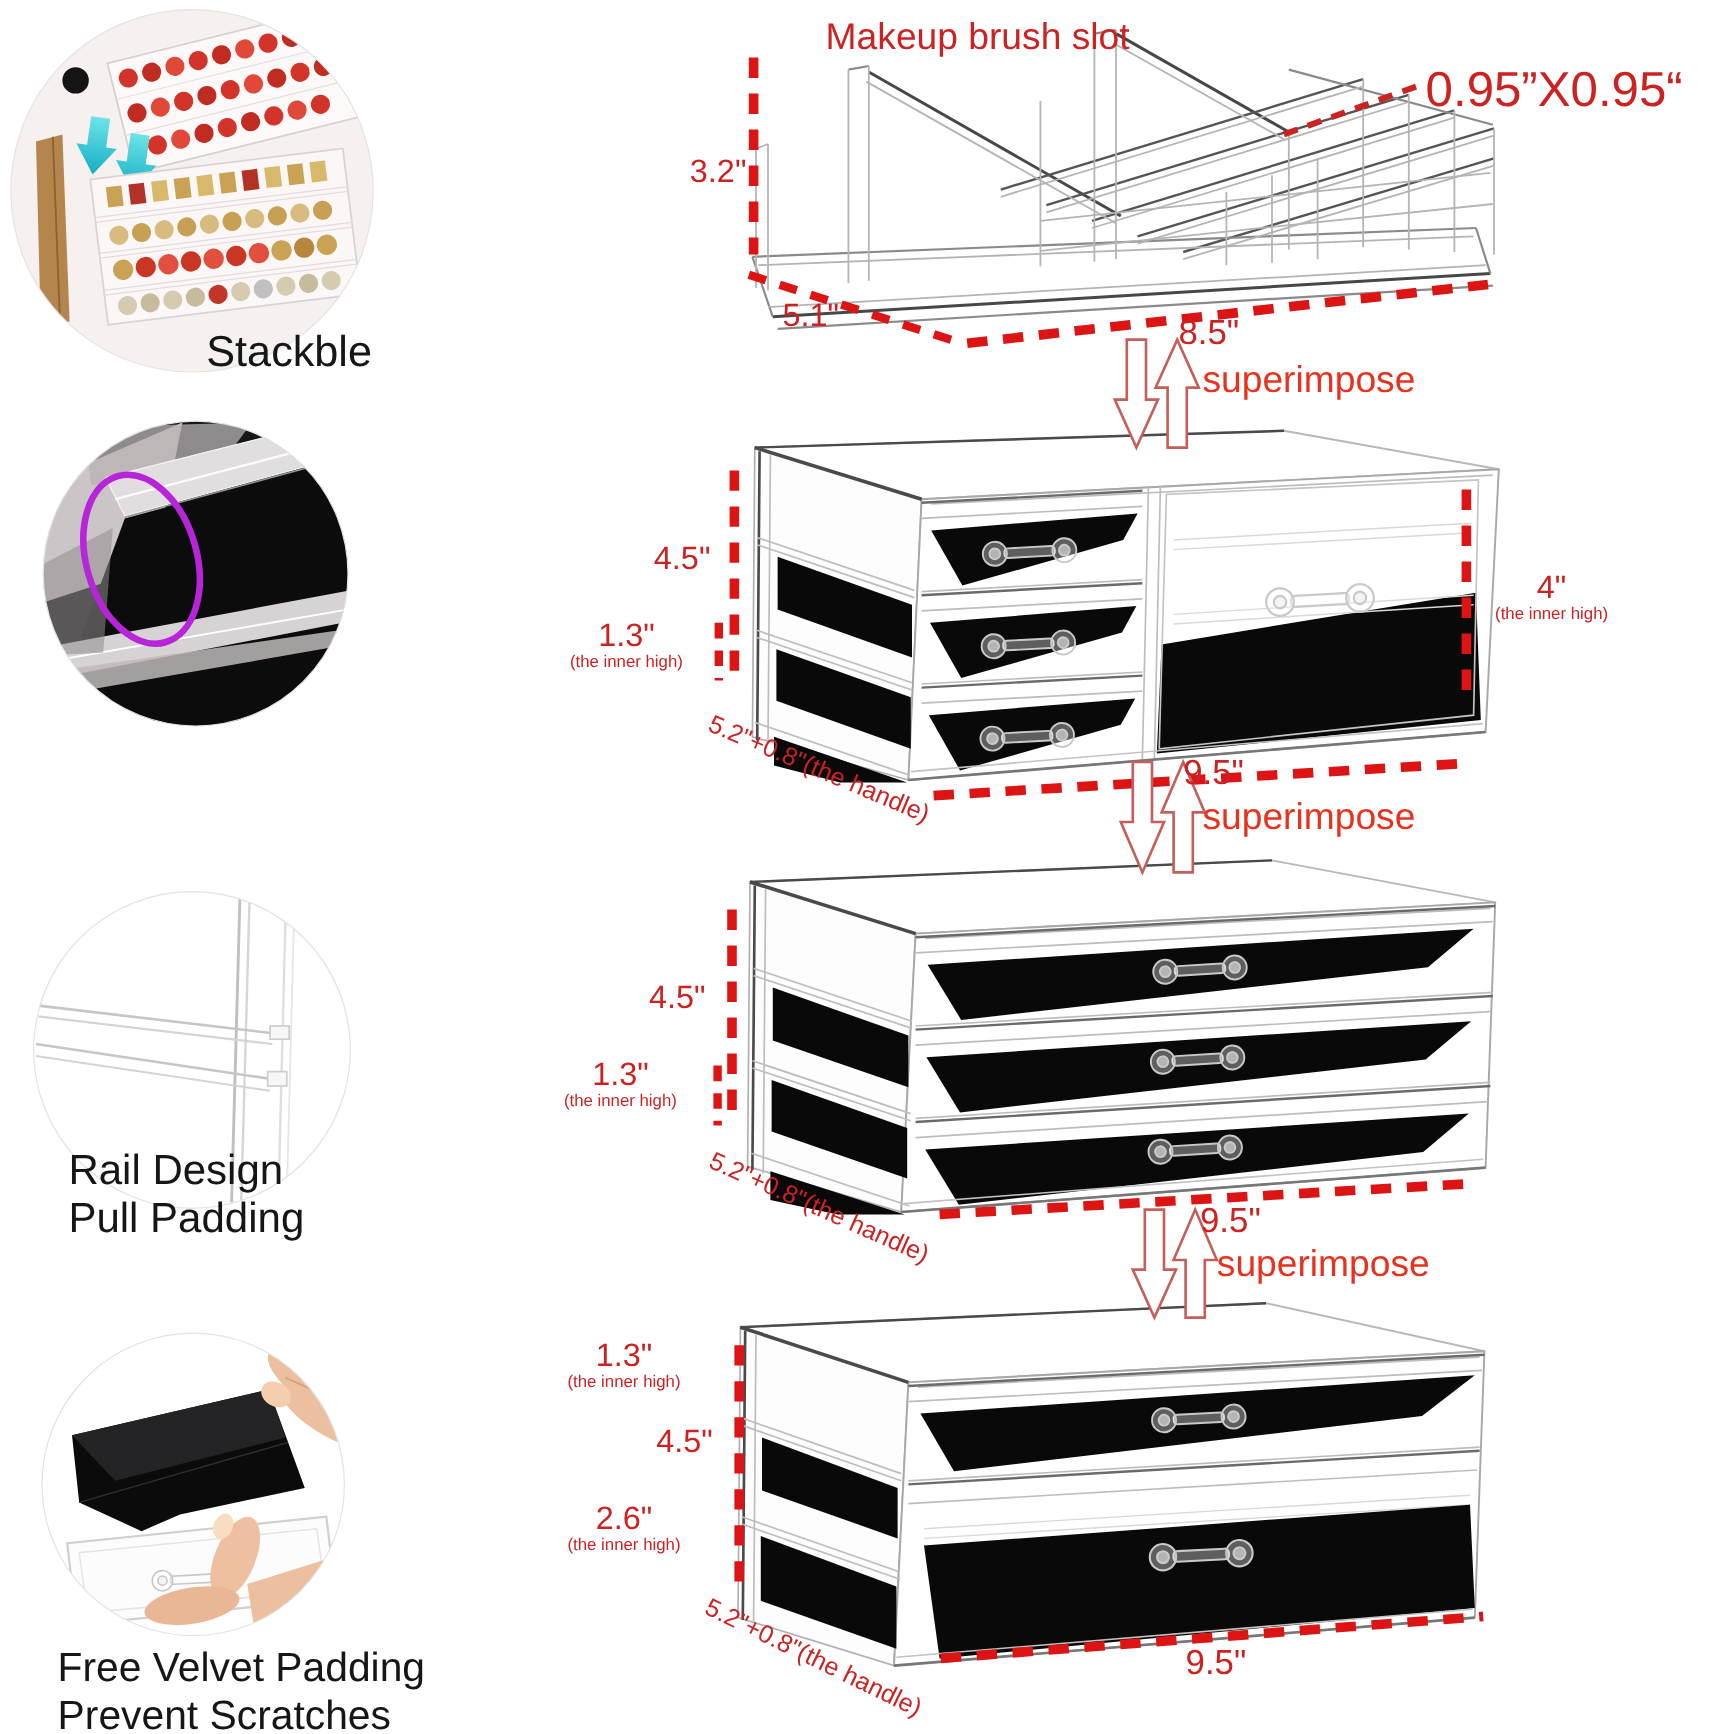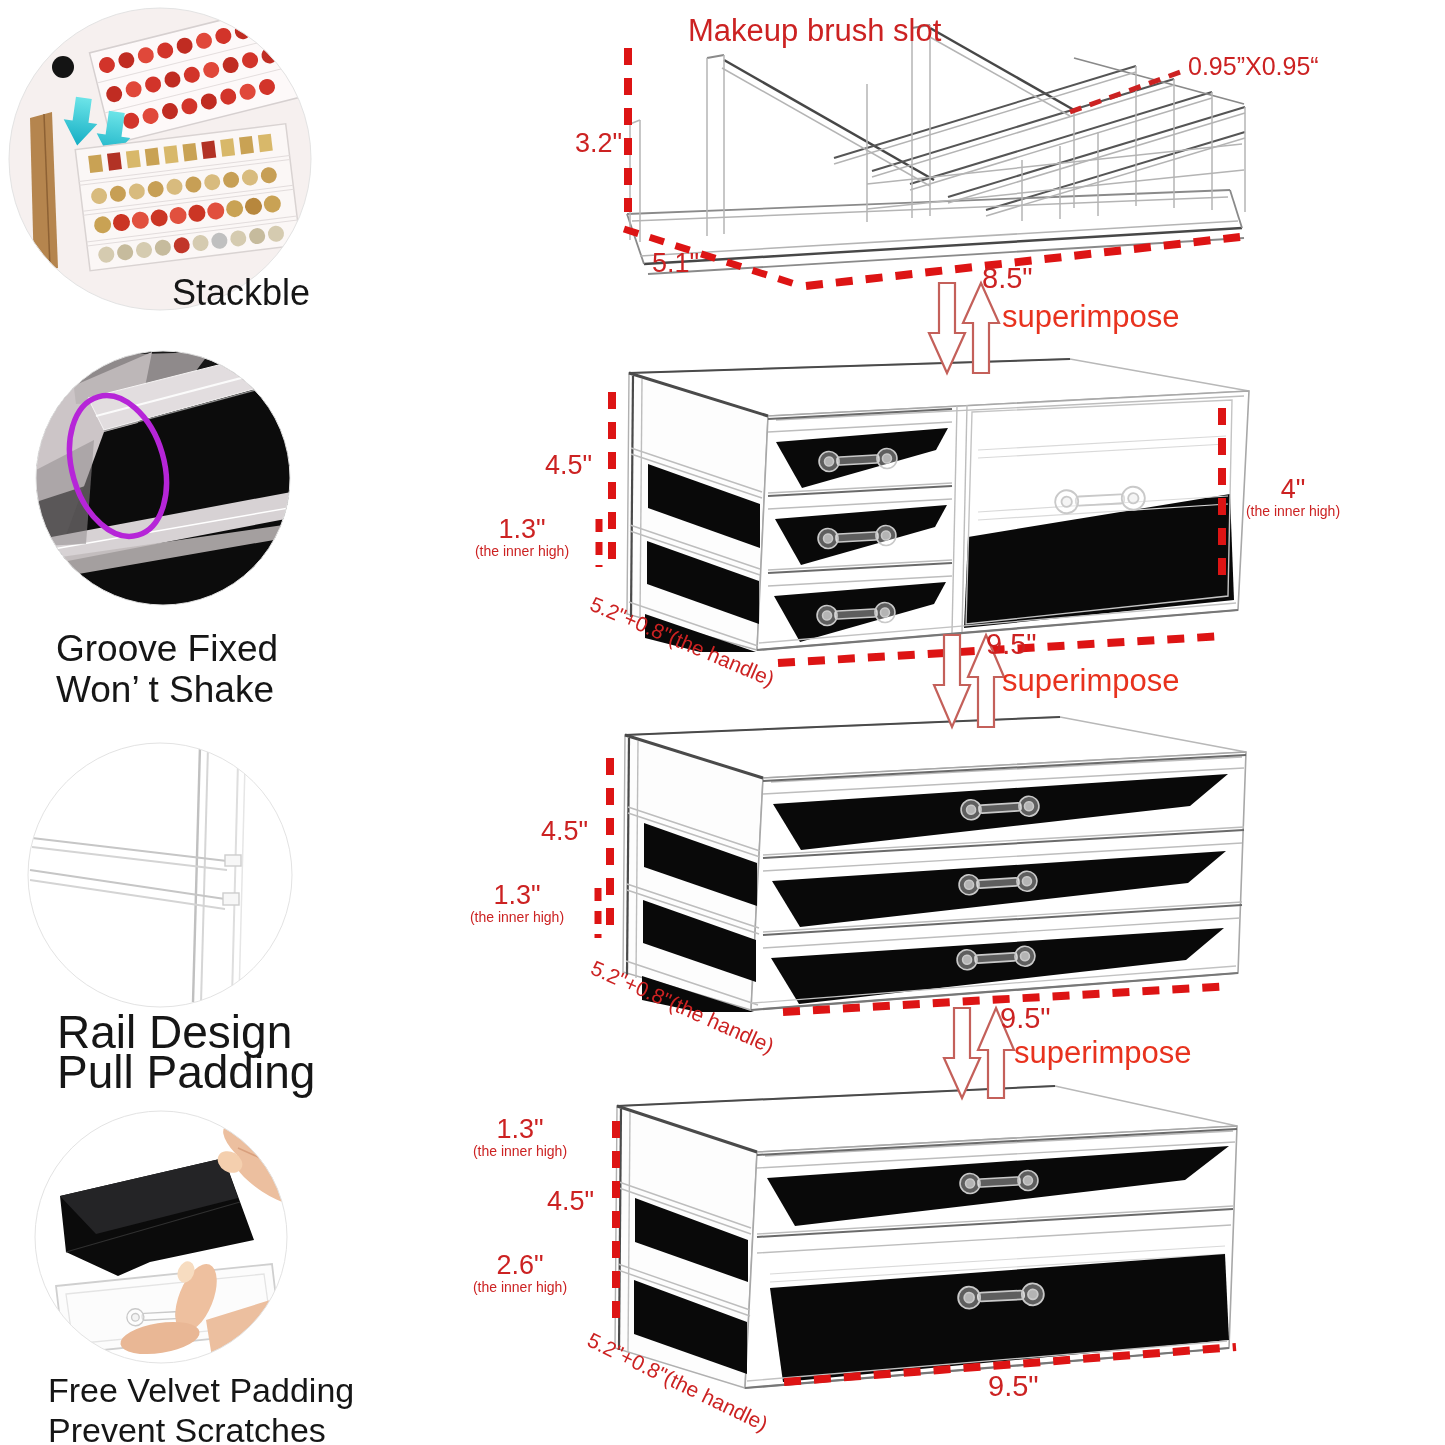--- a/index.html
+++ b/index.html
@@ -404,35 +404,31 @@
     <path d="M939,283 L955,283 L955,333 L965,333 L947,373 L929,333 L939,333 Z"></path>
     <path d="M981,283 L999,323 L989,323 L989,373 L973,373 L973,323 L963,323 Z"></path>
     <path d="M944,635 L960,635 L960,685 L970,685 L952,727 L934,685 L944,685 Z"></path>
     <path d="M986,635 L1004,677 L994,677 L994,727 L978,727 L978,677 L968,677 Z"></path>
     <path d="M954,1008 L970,1008 L970,1058 L980,1058 L962,1098 L944,1058 L954,1058 Z"></path>
     <path d="M996,1008 L1014,1050 L1004,1050 L1004,1098 L988,1098 L988,1050 L978,1050 Z"></path>
   </g>
 </svg>
 
   <div class="cap" style="left:10px;top:272px;width:300px;text-align:right;font-size:36px">Stackble</div>
-  <div class="cap" style="left:56px;top:628px;font-size:37px;line-height:41px">
-    <div>Groove Fixed</div>
-    <div>Won’ t Shake</div>
-  </div>
-  <div class="cap" style="left:57px;top:1012px;font-size:46px;line-height:40px">
+  <div class="cap" style="left:57px;top:956px;font-size:35px;line-height:40px">
     <div>Rail Design</div>
     <div>Pull Padding</div>
   </div>
   <div class="cap" style="left:48px;top:1370px;font-size:34px;line-height:40px">
     <div>Free Velvet Padding</div>
     <div>Prevent Scratches</div>
   </div>
 
   <div class="lbl" style="left:688px;top:14px;font-size:31px">Makeup brush slot</div>
-  <div class="lbl" style="left:1188px;top:52px;font-size:25px">0.95”X0.95“</div>
+  <div class="lbl" style="left:1188px;top:52px;font-size:41px">0.95”X0.95“</div>
   <div class="lbl num right" style="left:552px;top:128px;width:70px">3.2"</div>
   <div class="lbl num" style="left:652px;top:248px">5.1"</div>
   <div class="lbl" style="left:982px;top:262px;font-size:29px">8.5"</div>
 
   <div class="lbl sup" style="left:1002px;top:300px">superimpose</div>
 
   <div class="lbl num right" style="left:530px;top:450px;width:62px">4.5"</div>
   <div class="lbl blk" style="left:438px;top:514px;width:168px">
     <div class="num">1.3"</div>
     <div class="note">(the inner high)</div>

